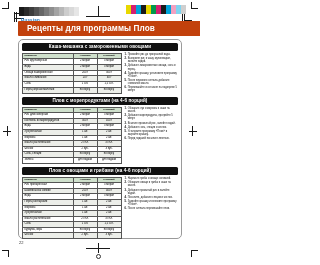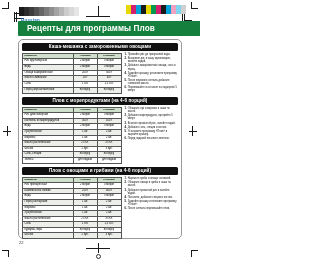--- a/index.html
+++ b/index.html
@@ -16,21 +16,21 @@
   
   .regbar{position:absolute;display:flex;height:9px;}
   .regbar i{display:block;width:5px;height:9px;}
 
   .tablabel{position:absolute;font-size:4.5px;font-weight:bold;
             color:#1b6fb5;letter-spacing:.2px;}
   .tabunder{position:absolute;height:2px;background:#27a7e0;}
 
   
   .titlebar{position:absolute;left:18px;top:21px;width:184px;height:15px;
-            background:#15803d;border-radius:1px;display:flex;align-items:center;}
+            background:#c2410c;border-radius:1px;display:flex;align-items:center;}
   .titlebar span{color:#fff;font-size:8.2px;font-weight:bold;
                  padding-left:9px;letter-spacing:.1px;white-space:nowrap;}
 
   
   .card{position:absolute;left:18px;top:39px;width:164px;height:200px;
         border:0.7px solid #9a9a9a;border-radius:5px;background:#fff;
         box-sizing:border-box;padding:2.5px 3px;}
 
   
   .recipe{margin-bottom:3px;}

